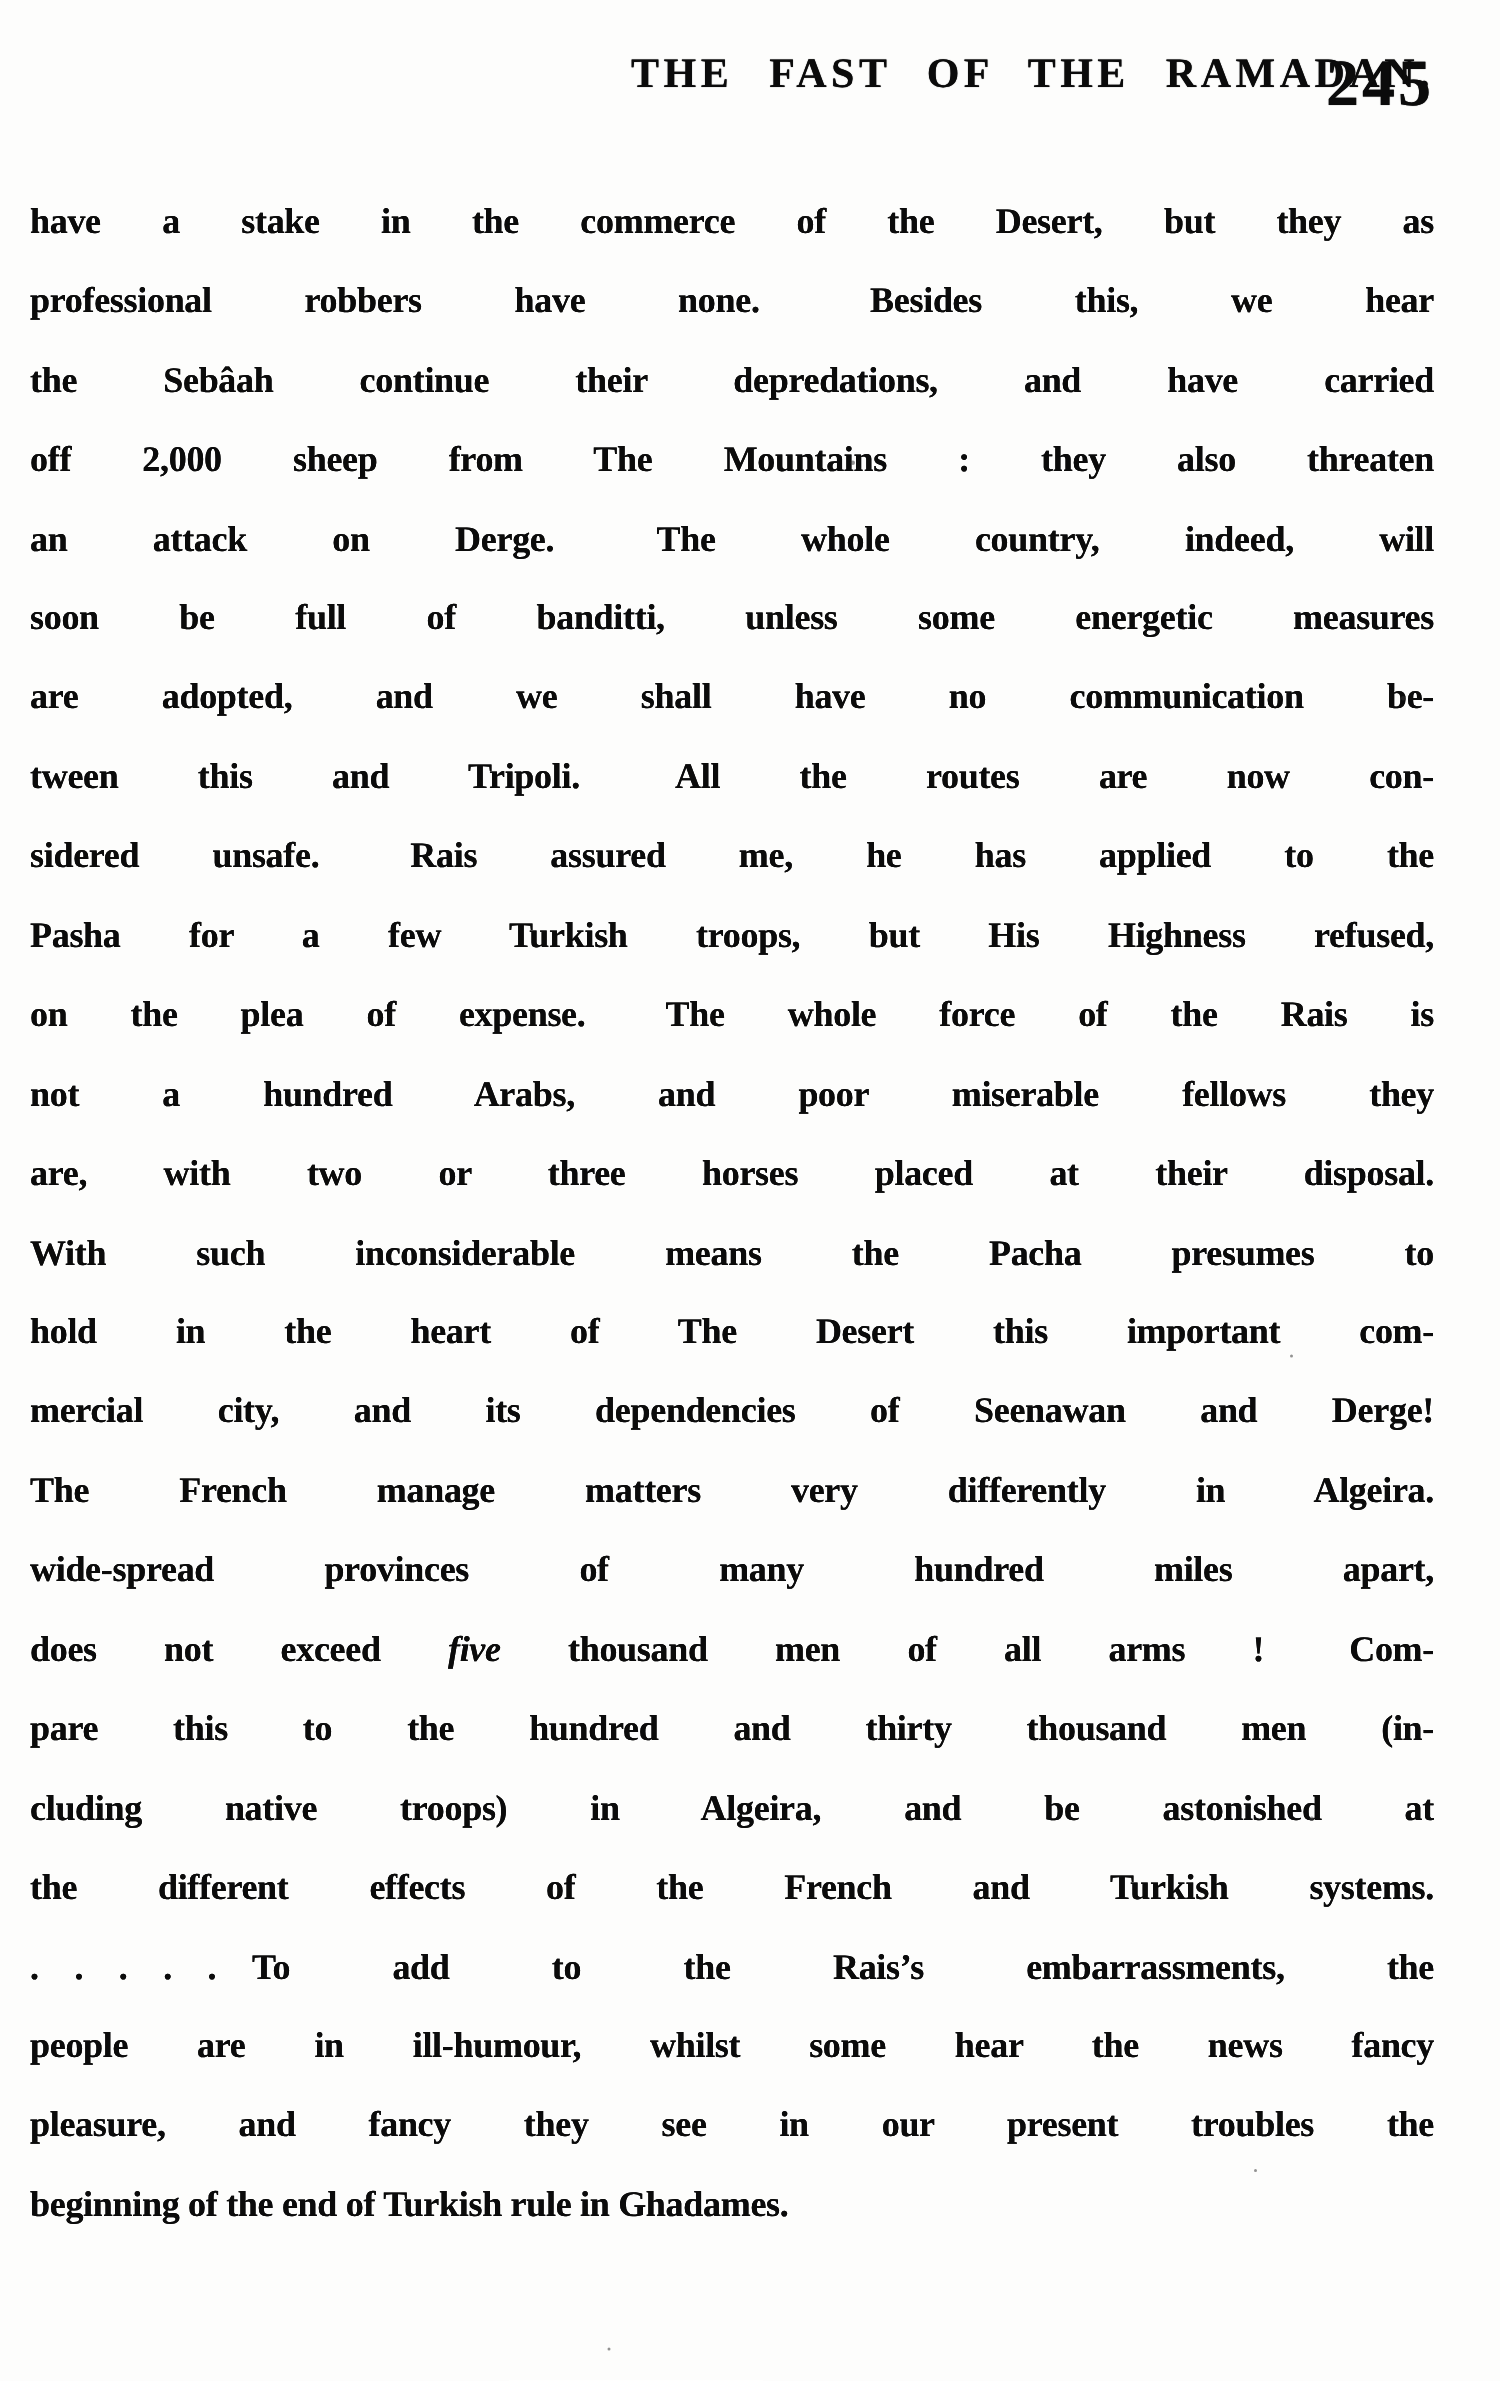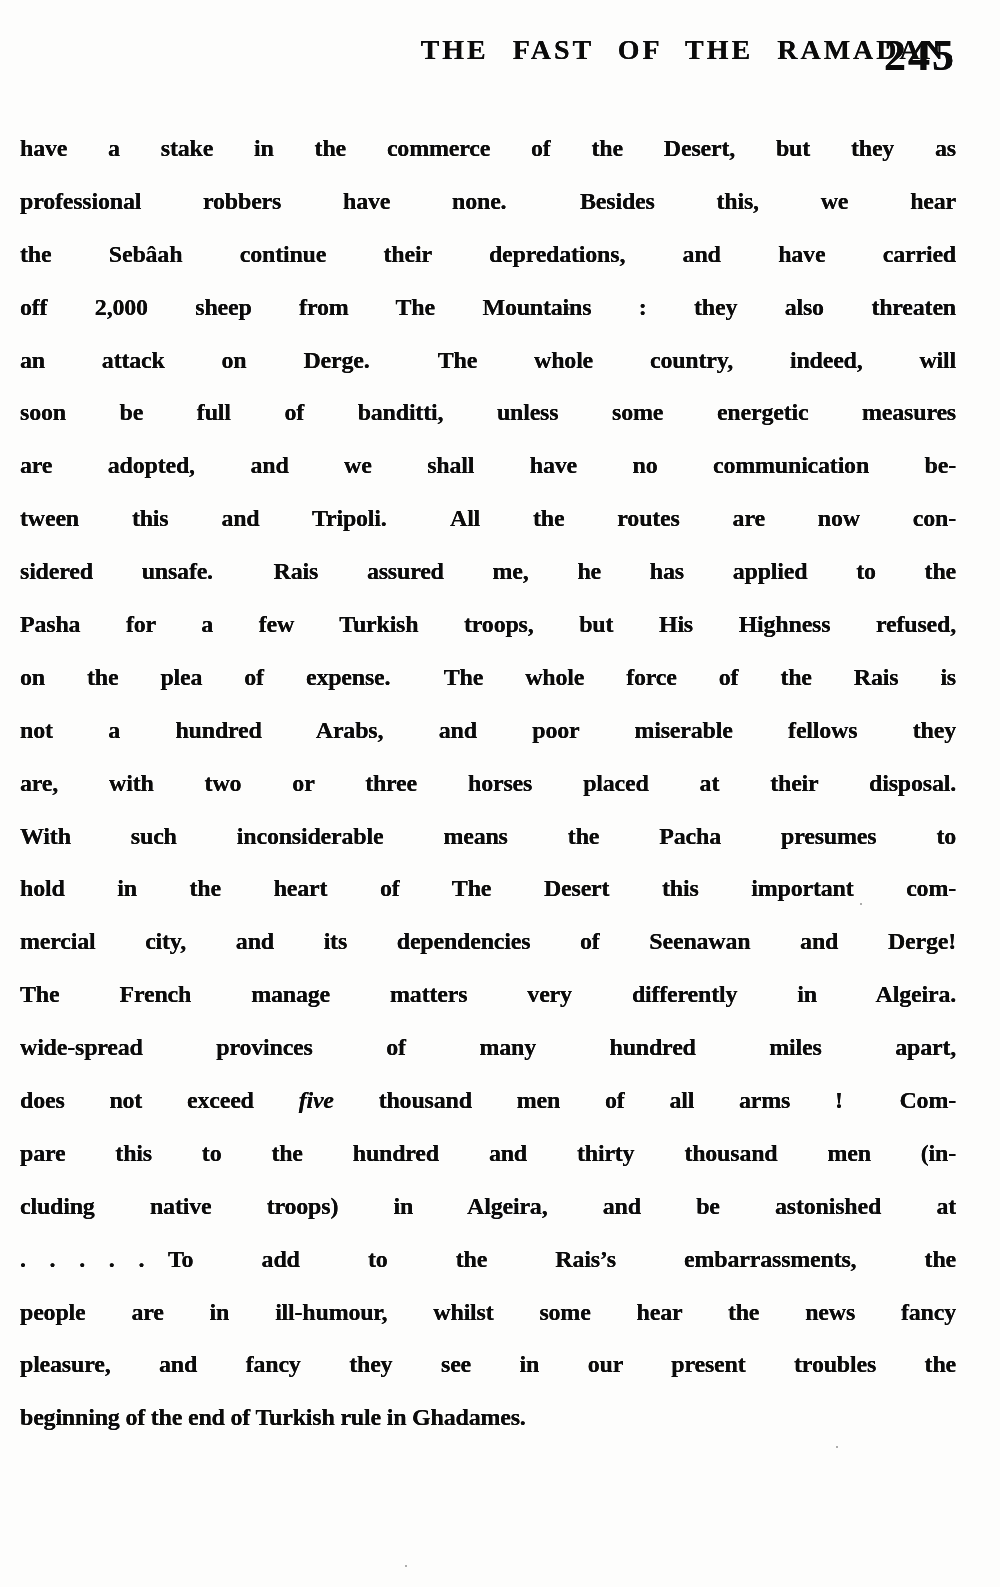--- a/index.html
+++ b/index.html
@@ -96,20 +96,21 @@
       <div class="text-line"><span>not a hundred Arabs, and poor miserable fellows they</span></div>
       <div class="text-line"><span>are, with two or three horses placed at their disposal.</span></div>
       <div class="text-line"><span>With such inconsiderable means the Pacha presumes to</span></div>
       <div class="text-line"><span>hold in the heart of The Desert this important com-</span></div>
       <div class="text-line"><span>mercial city, and its dependencies of Seenawan and Derge!</span></div>
       <div class="text-line"><span>The French manage matters very differently in Algeira.</span></div>
       <div class="text-line"><span>wide-spread provinces of many hundred miles apart,</span></div>
       <div class="text-line"><span>does not exceed </span><em>five</em><span> thousand men of all arms !  Com-</span></div>
       <div class="text-line"><span>pare this to the hundred and thirty thousand men (in-</span></div>
       <div class="text-line"><span>cluding native troops) in Algeira, and be astonished at</span></div>
+      <div class="text-line"><span>the different effects of the French and Turkish systems.</span></div>
       <div class="text-line"><span>. . . . . To add to the Rais’s embarrassments, the</span></div>
       <div class="text-line"><span>people are in ill-humour, whilst some hear the news fancy</span></div>
       <div class="text-line"><span>pleasure, and fancy they see in our present troubles the</span></div>
       <div class="text-line last-line"><span>beginning of the end of Turkish rule in Ghadames.</span></div>
     </div>
 
   <div class="speck" style="left:567px; top:307px; width:3px; height:3px;"></div>
   <div class="speck" style="left:934px; top:464px; width:3px; height:3px;"></div>
   <div class="speck" style="left:860px; top:903px; width:2px; height:2px;"></div>
   <div class="speck" style="left:873px; top:1211px; width:3px; height:3px;"></div>

